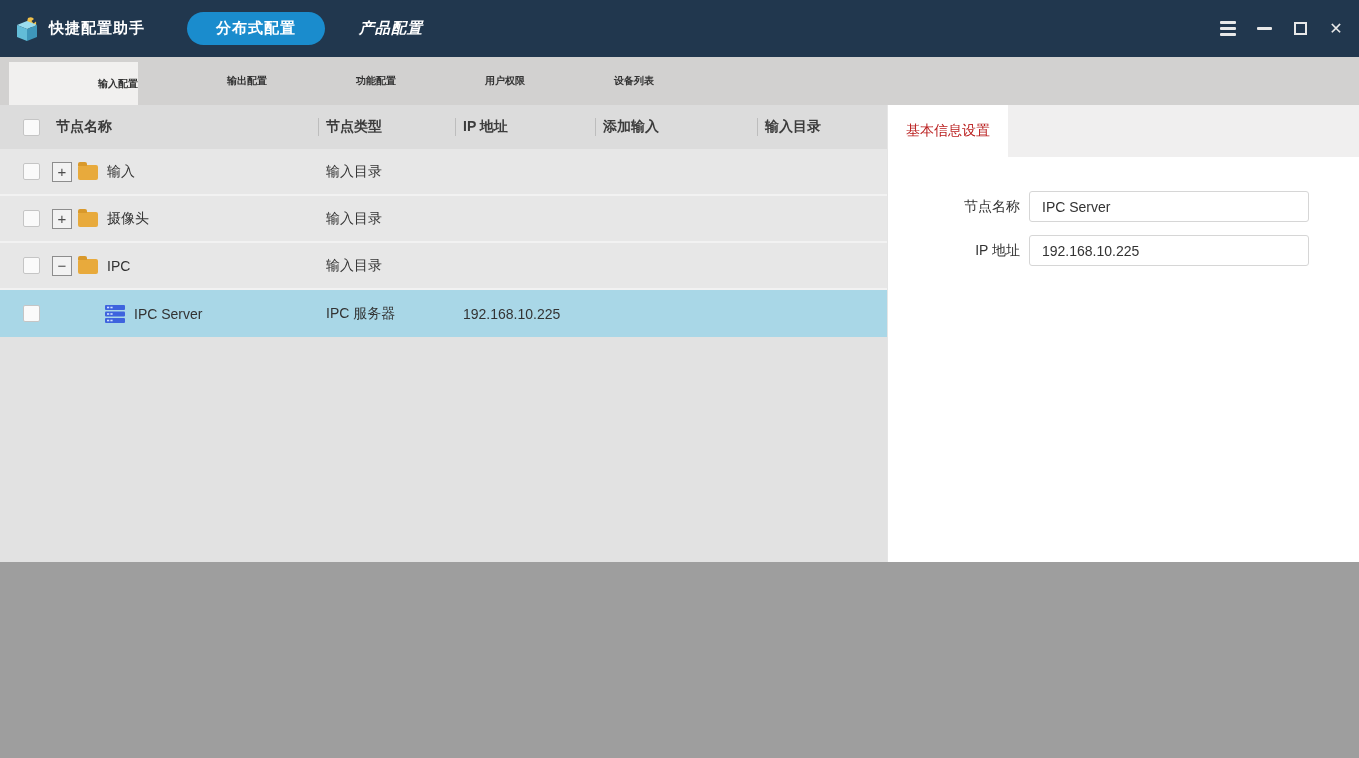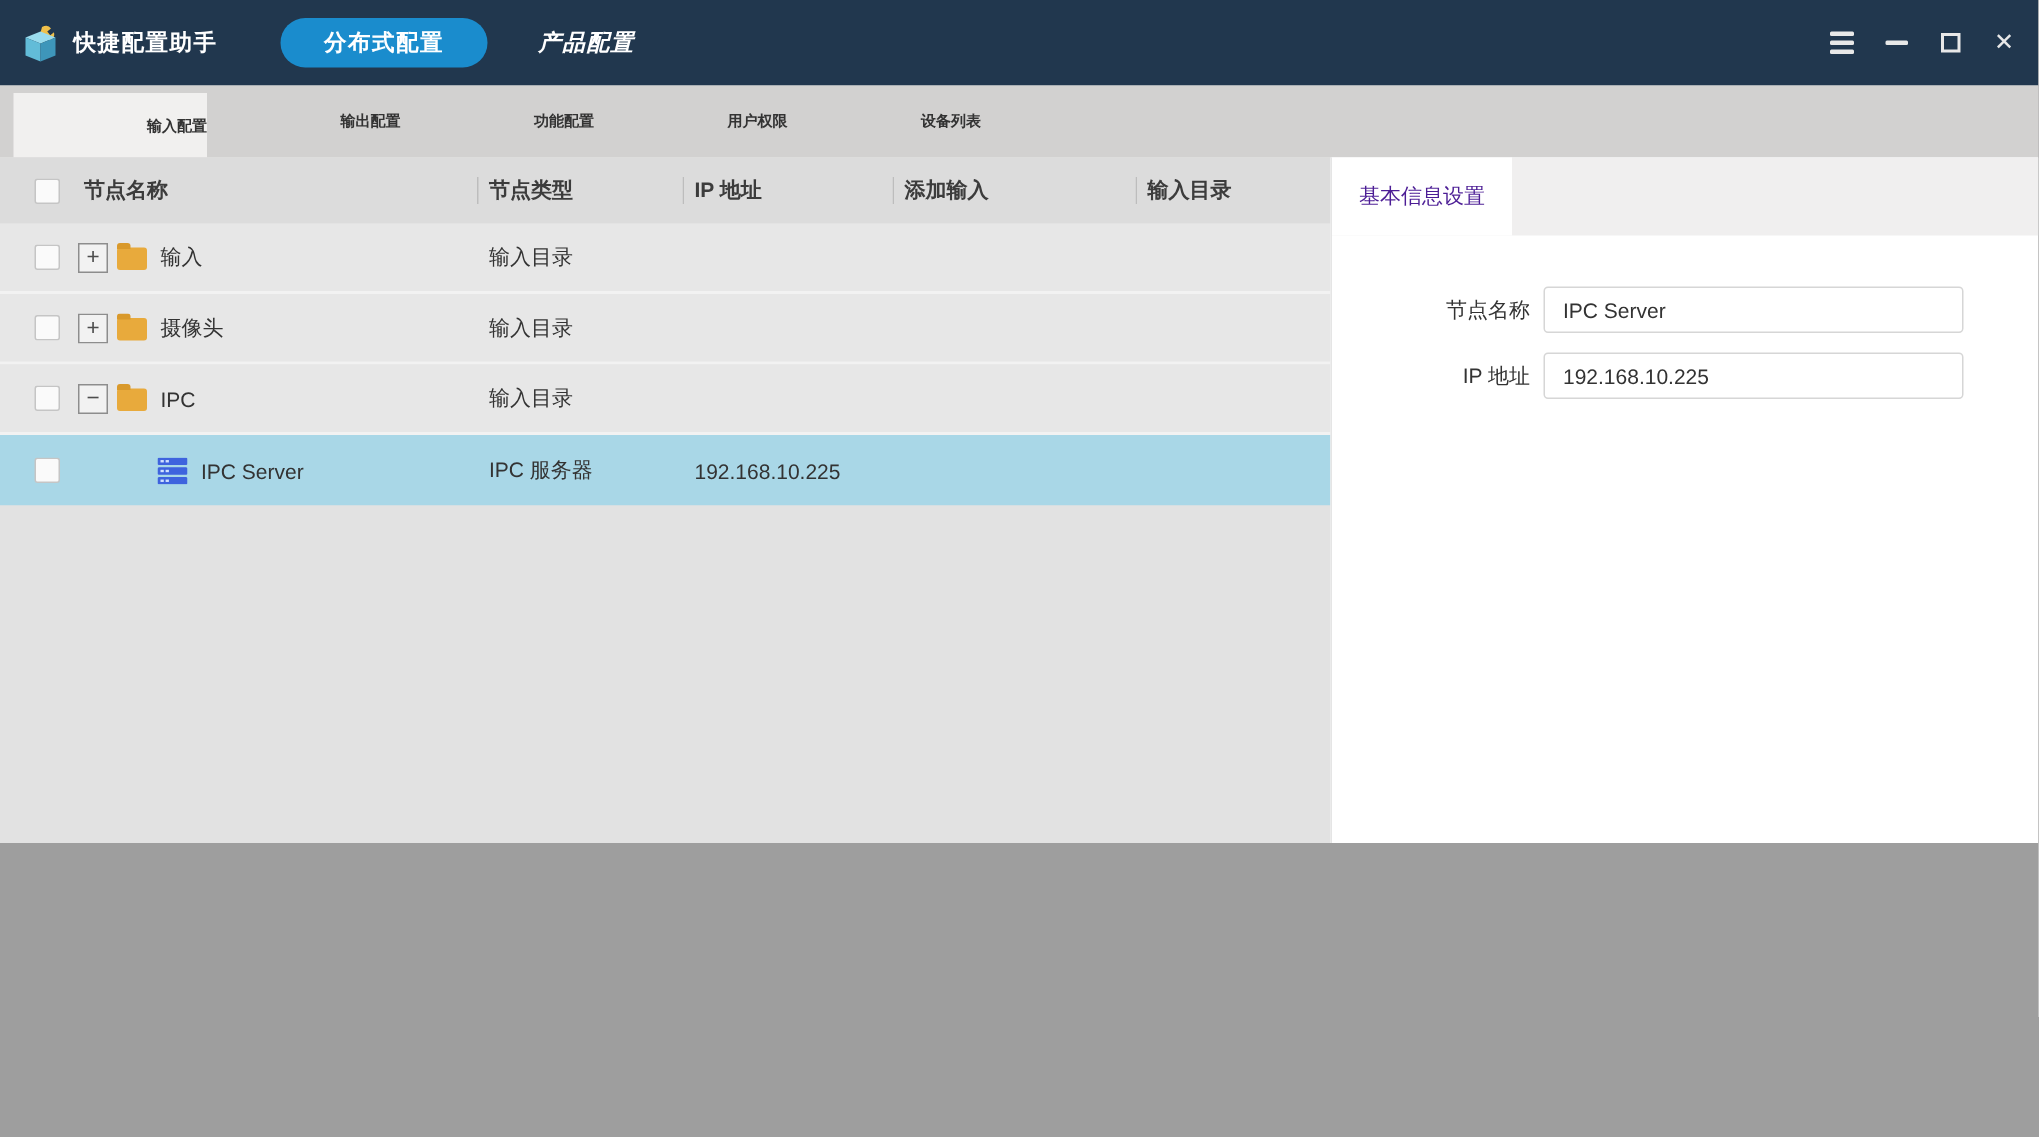--- a/index.html
+++ b/index.html
@@ -47,21 +47,21 @@
   .expander { flex:0 0 auto; width:20px; height:20px; border:1px solid #8d8d8d; background:#f2f2f2; color:#4d4d4d; font-size:15px; line-height:18px; text-align:center; margin-left:4px; }
   .folder { flex:0 0 auto; width:20px; height:15px; background:#e8aa3c; border-radius:2px; margin-left:6px; position:relative; margin-top:2px; }
   .folder::before { content:""; position:absolute; top:-3px; left:0; width:9px; height:4px; background:#d9992b; border-radius:2px 2px 0 0; }
   .server { flex:0 0 auto; width:20px; height:18px; margin-left:57px; }
   .rowlabel { margin-left:9px; }
   .empty-area { flex:1 1 auto; background:#e2e2e2; }
 
   
   .panel { position:absolute; top:105px; left:887px; width:472px; height:653px; background:#ffffff; border-left:1px solid #e5e5e5; }
   .panel-strip { height:52px; background:#f0efef; display:flex; }
-  .panel-tab { width:120px; background:#ffffff; display:flex; align-items:center; justify-content:center; font-size:14px; font-weight:400; color:#4c1d95; cursor:default;font-family:Liberation Serif, serif; }
+  .panel-tab { width:120px; background:#ffffff; display:flex; align-items:center; justify-content:center; font-size:14px; font-weight:400; color:#b91c1c; cursor:default;font-family:Liberation Serif, serif; }
   .panel-body { padding-top:34px; }
   .field-row { display:flex; align-items:center; margin-bottom:13px; }
   .field-label { width:132px; text-align:right; font-size:14px; color:#333333; flex:0 0 auto; }
   .field-input { width:280px; height:31px; margin-left:9px; border:1px solid #d6d6d6; border-radius:3px; padding:0 12px; font-size:14px; color:#333333; background:#ffffff; font-family:inherit; outline:none; }
   .panel-footer { position:absolute; bottom:0; left:0; width:100%; height:46px; border-top:1px solid #eaeaea; background:#ffffff; display:flex; align-items:center; justify-content:flex-end; gap:27px; padding-right:15px; }
   .btn-cancel { height:30px; padding:0 17px; border-radius:16px; border:1px solid #dcdcdc; background:#ffffff; color:#333333; font-size:14px; font-family:inherit; cursor:default;margin-top:28px; }
   .btn-ok { height:30px; padding:0 18px; border-radius:16px; border:none; background:#2aa2dc; color:#404040; font-size:14px; font-weight:700; font-family:inherit; cursor:default; }
 </style>
 </head>
 <body>

